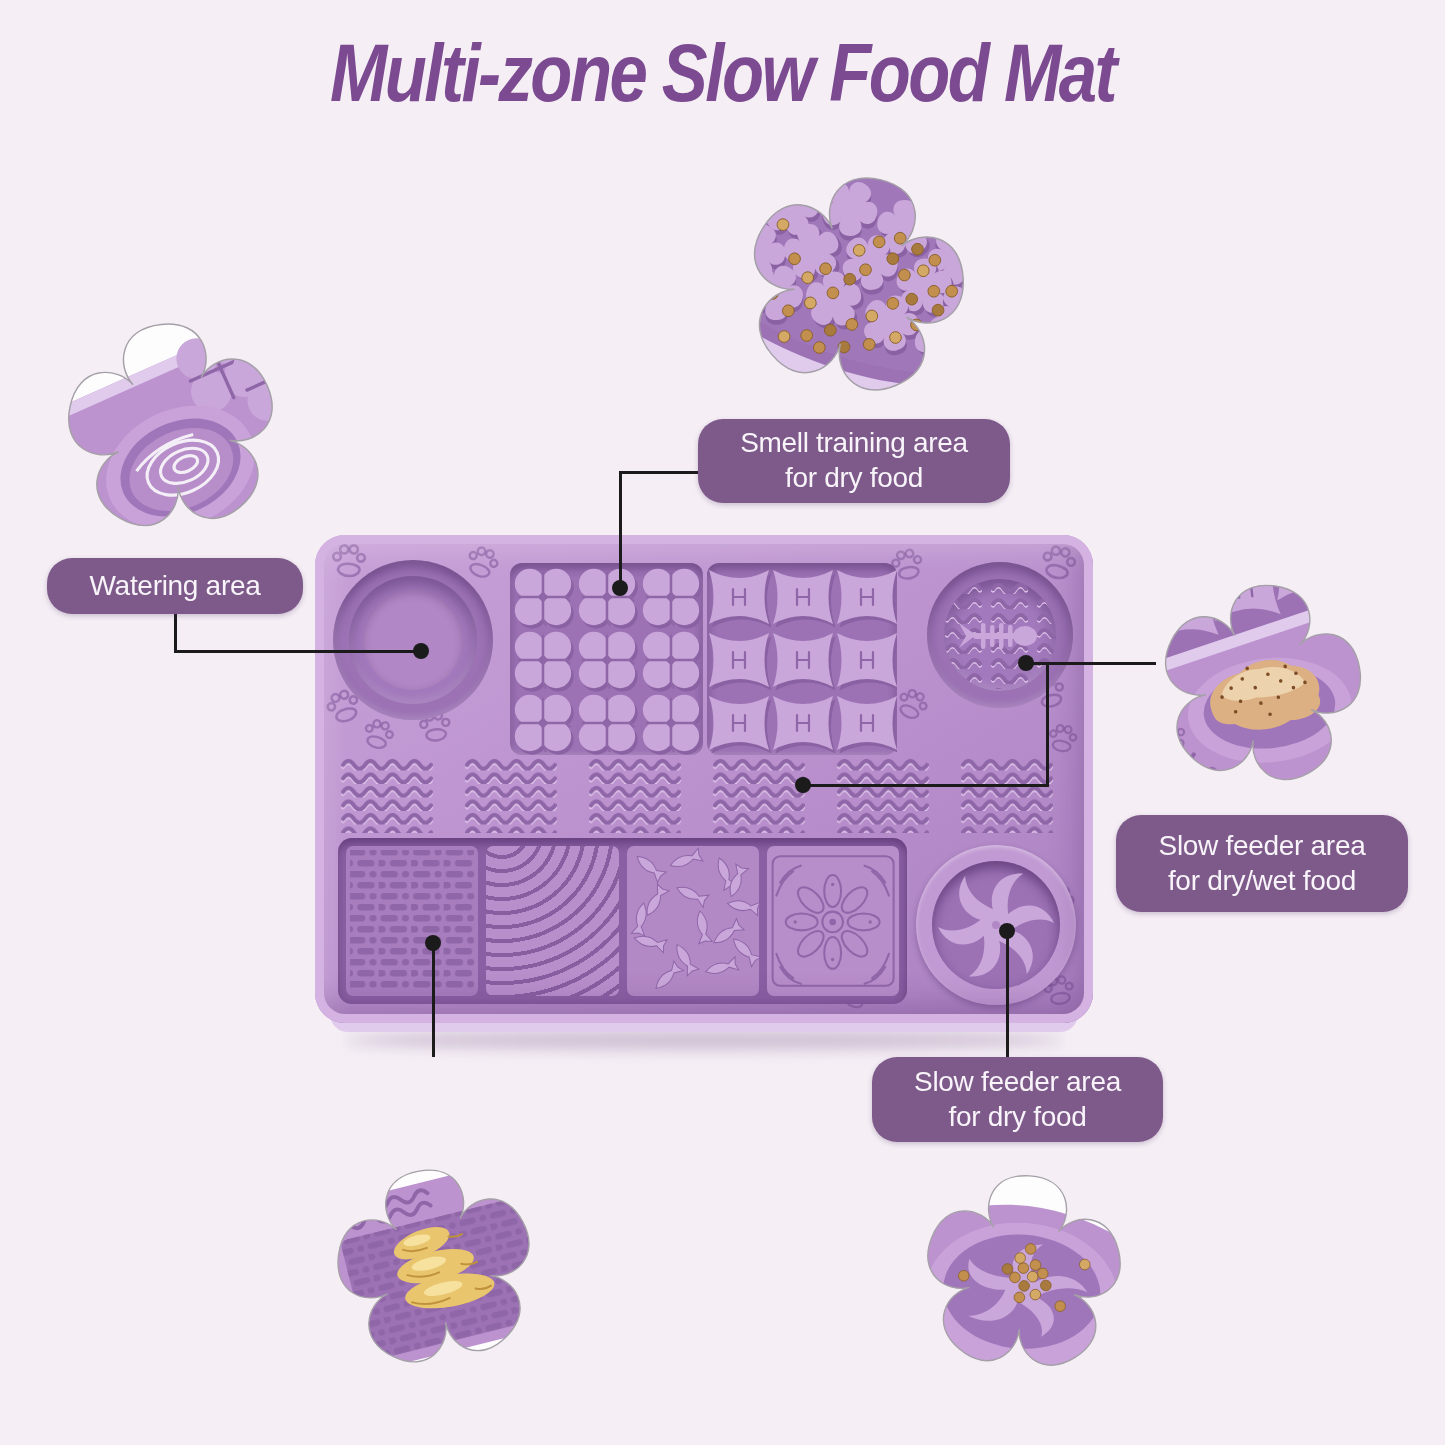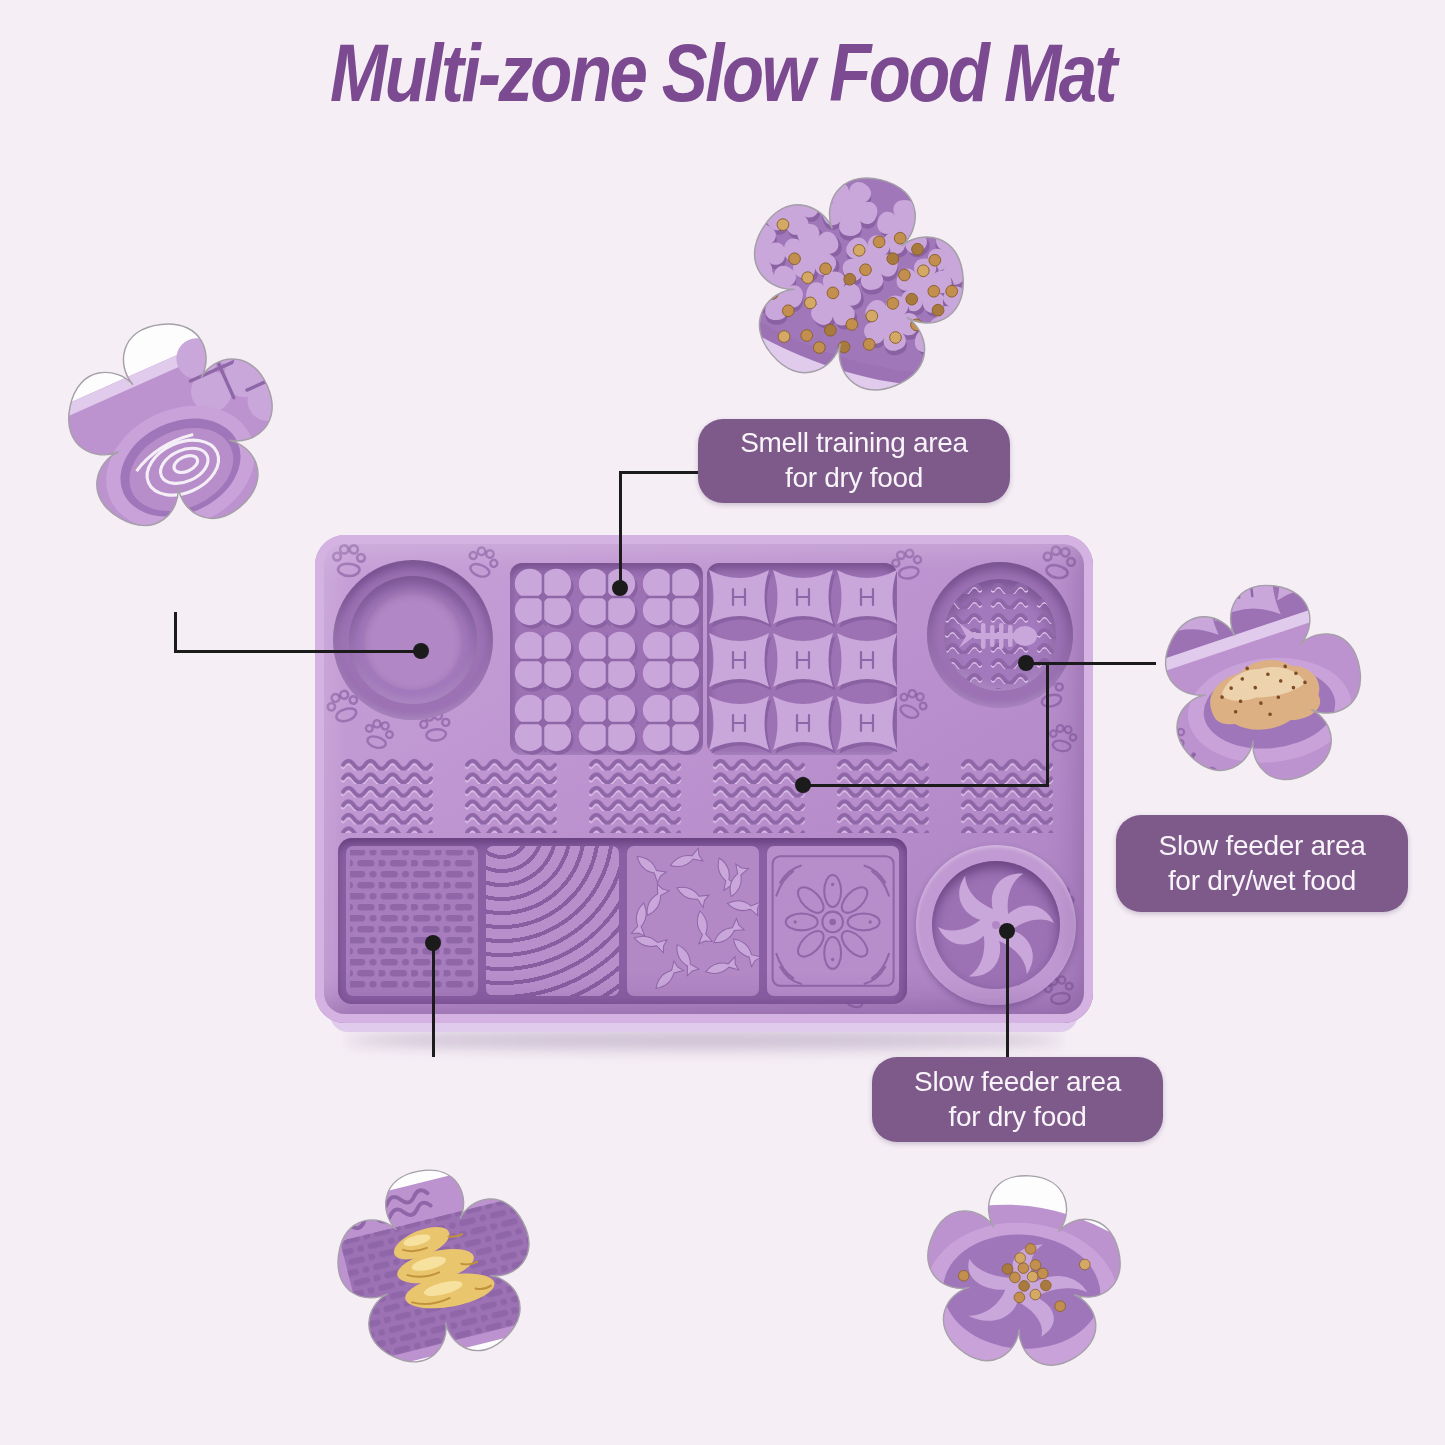--- a/index.html
+++ b/index.html
@@ -537,18 +537,19 @@
             <use href="#kib" x="40" y="30" class="fKib"></use>
         </g>
         <path d="M-120 84 C -40 112 40 112 120 78 L 120 120 L -120 120 Z" class="fFace"></path>
       </g>
       <use href="#flowerPath" class="sOutline"></use>
     </g>
   </svg>
 
   <div class="plabel" style="left:698px;top:419px;width:312px;height:84px">Smell training area
 for dry food</div>
+  <div class="plabel" style="left:47px;top:558px;width:256px;height:56px">Watering area</div>
   <div class="plabel" style="left:1116px;top:815px;width:292px;height:97px">Slow feeder area
 for dry/wet food</div>
   <div class="plabel" style="left:872px;top:1057px;width:291px;height:85px">Slow feeder area
 for dry food</div>
 
 </div>
 
 </body></html>

